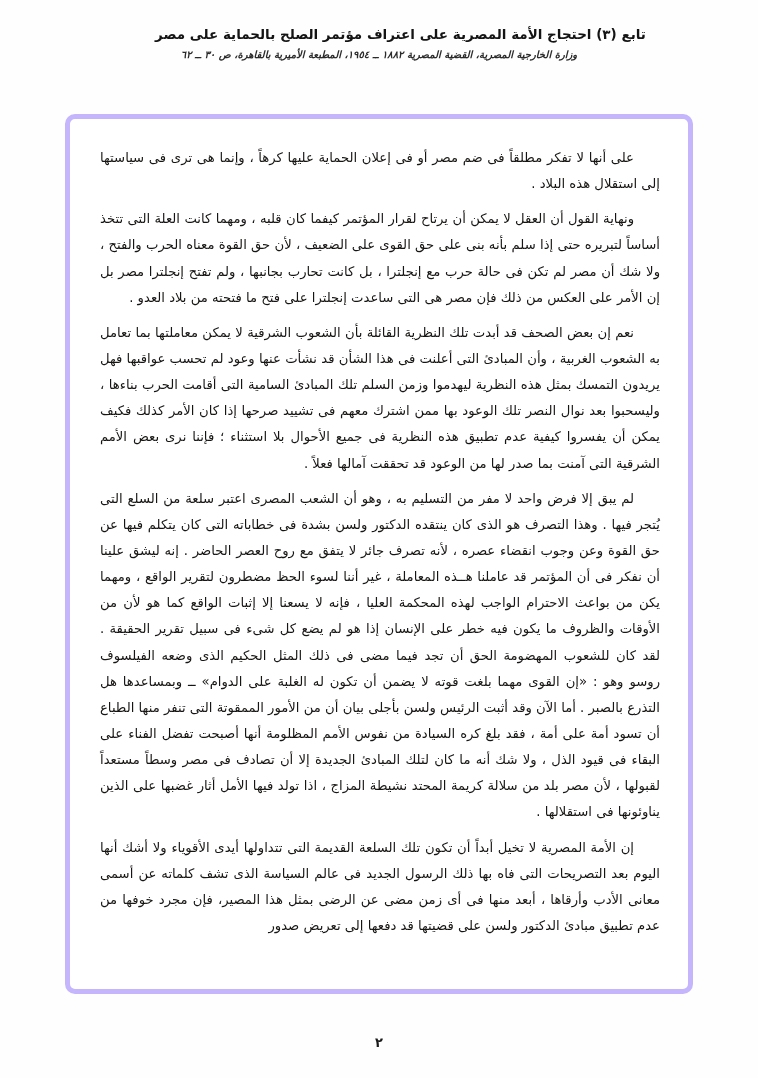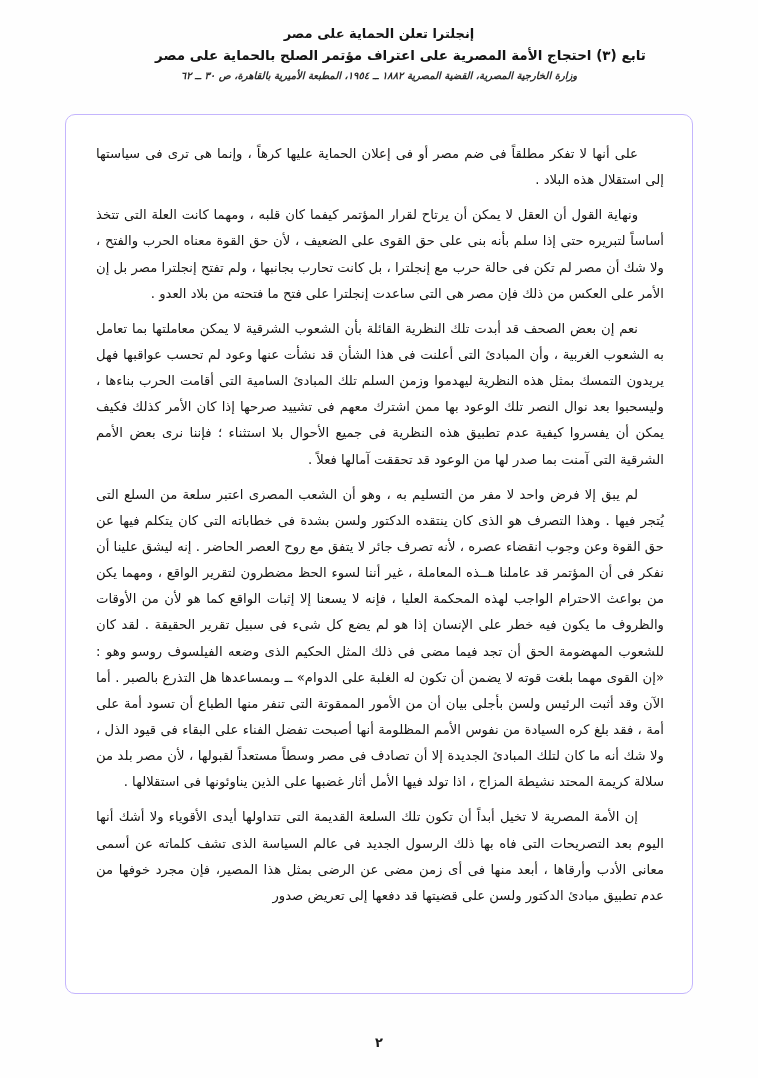--- a/index.html
+++ b/index.html
@@ -35,21 +35,21 @@
     font-weight: bold;
     color: #2a2a2a;
     font-style: italic;
   }
   .text-frame {
     position: absolute;
     left: 65px;
     top: 114px;
     width: 628px;
     height: 880px;
-    border: 1px solid #c4b5fd;
+    border: 5px solid #c4b5fd;
     border-radius: 10px;
     background: #ffffff;
   }
   .text-inner {
     direction: rtl;
     text-align: justify;
     padding: 26px 28px 20px 30px;
     font-size: 13.2px;
     line-height: 1.98;
     color: #171513;
@@ -70,21 +70,20 @@
     direction: rtl;
     color: #1a1a1a;
   }
 </style>
 </head>
 <body>
 
 <div class="page">
 
   <div class="header">
-    <div class="h-line1">إنجلترا تعلن الحماية على مصر</div>
     <div class="h-line2">تابع (٣) احتجاج الأمة المصرية على اعتراف مؤتمر الصلح بالحماية على مصر</div>
     <div class="h-line3">وزارة الخارجية المصرية، القضية المصرية ١٨٨٢ ــ ١٩٥٤، المطبعة الأميرية بالقاهرة، ص ٣٠ ــ ٦٢</div>
   </div>
 
   <div class="text-frame">
     <div class="text-inner">
       <p>على أنها لا تفكر مطلقاً فى ضم مصر أو فى إعلان الحماية عليها كرهاً ، وإنما هى ترى فى سياستها إلى استقلال هذه البلاد .</p>
       <p>ونهاية القول أن العقل لا يمكن أن يرتاح لقرار المؤتمر كيفما كان قلبه ، ومهما كانت العلة التى تتخذ أساساً لتبريره حتى إذا سلم بأنه بنى على حق القوى على الضعيف ، لأن حق القوة معناه الحرب والفتح ، ولا شك أن مصر لم تكن فى حالة حرب مع إنجلترا ، بل كانت تحارب بجانبها ، ولم تفتح إنجلترا مصر بل إن الأمر على العكس من ذلك فإن مصر هى التى ساعدت إنجلترا على فتح ما فتحته من بلاد العدو .</p>
       <p>نعم إن بعض الصحف قد أبدت تلك النظرية القائلة بأن الشعوب الشرقية لا يمكن معاملتها بما تعامل به الشعوب الغربية ، وأن المبادئ التى أعلنت فى هذا الشأن قد نشأت عنها وعود لم تحسب عواقبها فهل يريدون التمسك بمثل هذه النظرية ليهدموا وزمن السلم تلك المبادئ السامية التى أقامت الحرب بناءها ، وليسحبوا بعد نوال النصر تلك الوعود بها ممن اشترك معهم فى تشييد صرحها إذا كان الأمر كذلك فكيف يمكن أن يفسروا كيفية عدم تطبيق هذه النظرية فى جميع الأحوال بلا استثناء ؛ فإننا نرى بعض الأمم الشرقية التى آمنت بما صدر لها من الوعود قد تحققت آمالها فعلاً .</p>
       <p>لم يبق إلا فرض واحد لا مفر من التسليم به ، وهو أن الشعب المصرى اعتبر سلعة من السلع التى يُتجر فيها . وهذا التصرف هو الذى كان ينتقده الدكتور ولسن بشدة فى خطاباته التى كان يتكلم فيها عن حق القوة وعن وجوب انقضاء عصره ، لأنه تصرف جائر لا يتفق مع روح العصر الحاضر . إنه ليشق علينا أن نفكر فى أن المؤتمر قد عاملنا هــذه المعاملة ، غير أننا لسوء الحظ مضطرون لتقرير الواقع ، ومهما يكن من بواعث الاحترام الواجب لهذه المحكمة العليا ، فإنه لا يسعنا إلا إثبات الواقع كما هو لأن من الأوقات والظروف ما يكون فيه خطر على الإنسان إذا هو لم يضع كل شىء فى سبيل تقرير الحقيقة . لقد كان للشعوب المهضومة الحق أن تجد فيما مضى فى ذلك المثل الحكيم الذى وضعه الفيلسوف روسو وهو : «إن القوى مهما بلغت قوته لا يضمن أن تكون له الغلبة على الدوام» ــ وبمساعدها هل التذرع بالصبر . أما الآن وقد أثبت الرئيس ولسن بأجلى بيان أن من الأمور الممقوتة التى تنفر منها الطباع أن تسود أمة على أمة ، فقد بلغ كره السيادة من نفوس الأمم المظلومة أنها أصبحت تفضل الفناء على البقاء فى قيود الذل ، ولا شك أنه ما كان لتلك المبادئ الجديدة إلا أن تصادف فى مصر وسطاً مستعداً لقبولها ، لأن مصر بلد من سلالة كريمة المحتد نشيطة المزاج ، اذا تولد فيها الأمل أثار غضبها على الذين يناوئونها فى استقلالها .</p>

